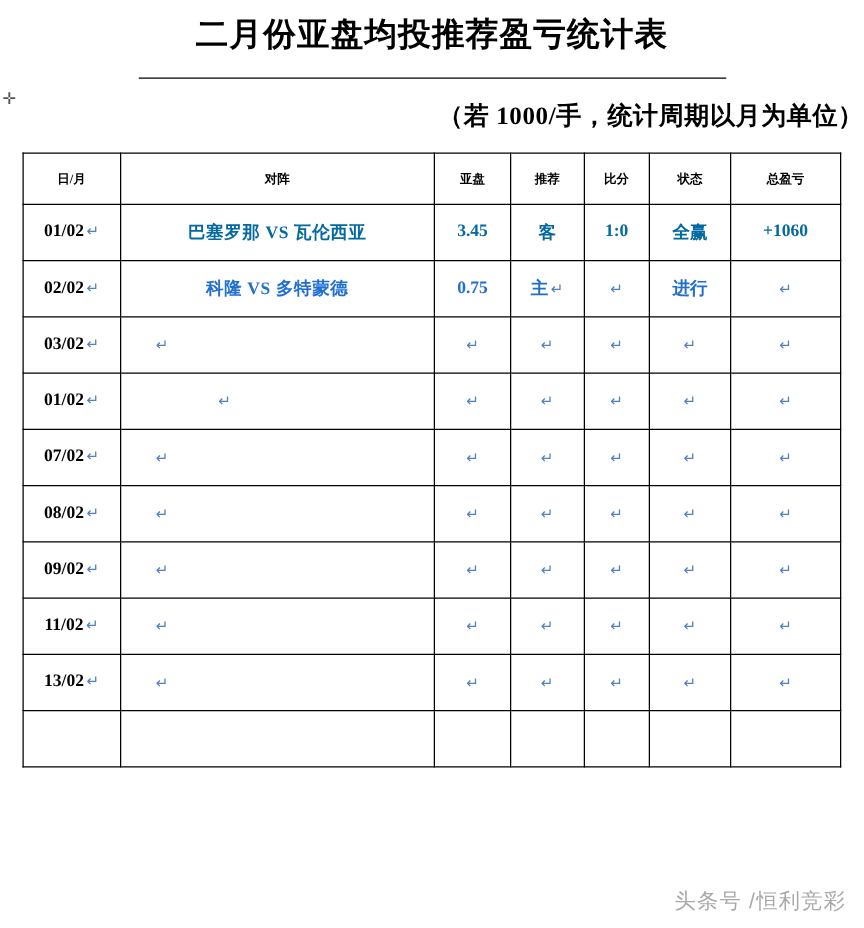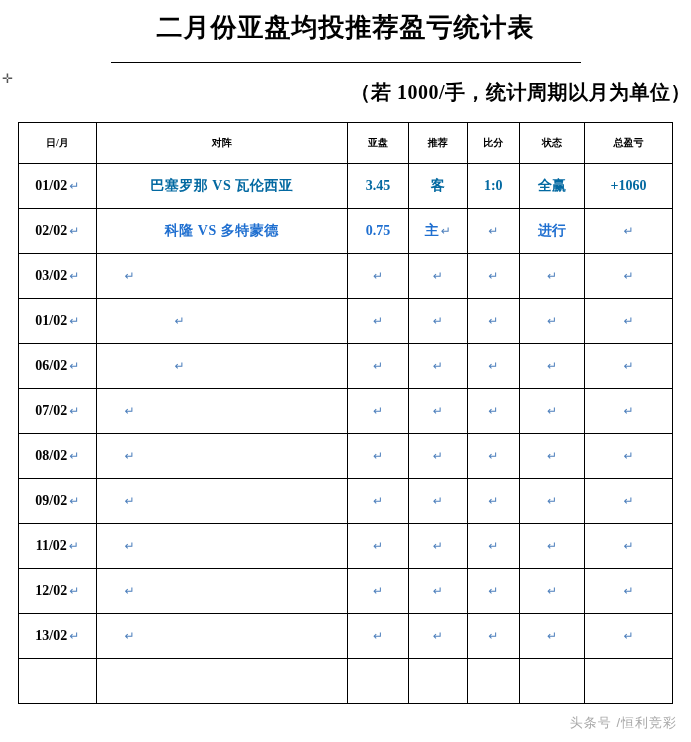--- a/index.html
+++ b/index.html
@@ -124,21 +124,21 @@
     height: 13px;
     font-size: 13px;
     line-height: 13px;
     color: #555;
     font-family: "Liberation Sans", sans-serif;
   }
   .watermark {
     position: absolute;
     right: 14px;
     bottom: 10px;
-    font-size: 13px;
+    font-size: 17px;
     color: #9a9a9a;
     font-family: "Liberation Sans", sans-serif;
     letter-spacing: 1px;
     opacity: 0.85;
   }
   .match-text {
     font-size: 15px;
     letter-spacing: 0.5px;
   }
 </style>
@@ -241,41 +241,20 @@
             <span class="pmark pmark-center">↵</span>
           </td>
         <td>
             <span class="pmark pmark-center">↵</span>
           </td>
         <td>
             <span class="pmark pmark-center">↵</span>
           </td>
       </tr>
 
-      <tr>
-        <td class="cell-date"><span>06/02</span><span class="pmark pmark-inline">↵</span></td>
-        <td>
-            <span class="pmark pmark-left2">↵</span>
-          </td>
-        <td>
-            <span class="pmark pmark-center">↵</span>
-          </td>
-        <td>
-            <span class="pmark pmark-center">↵</span>
-          </td>
-        <td>
-            <span class="pmark pmark-center">↵</span>
-          </td>
-        <td>
-            <span class="pmark pmark-center">↵</span>
-          </td>
-        <td>
-            <span class="pmark pmark-center">↵</span>
-          </td>
-      </tr>
 
       <tr>
         <td class="cell-date"><span>07/02</span><span class="pmark pmark-inline">↵</span></td>
         <td>
             <span class="pmark pmark-left">↵</span>
           </td>
         <td>
             <span class="pmark pmark-center">↵</span>
           </td>
         <td>
@@ -352,41 +331,20 @@
             <span class="pmark pmark-center">↵</span>
           </td>
         <td>
             <span class="pmark pmark-center">↵</span>
           </td>
         <td>
             <span class="pmark pmark-center">↵</span>
           </td>
       </tr>
 
-      <tr>
-        <td class="cell-date"><span>12/02</span><span class="pmark pmark-inline">↵</span></td>
-        <td>
-            <span class="pmark pmark-left">↵</span>
-          </td>
-        <td>
-            <span class="pmark pmark-center">↵</span>
-          </td>
-        <td>
-            <span class="pmark pmark-center">↵</span>
-          </td>
-        <td>
-            <span class="pmark pmark-center">↵</span>
-          </td>
-        <td>
-            <span class="pmark pmark-center">↵</span>
-          </td>
-        <td>
-            <span class="pmark pmark-center">↵</span>
-          </td>
-      </tr>
 
       <tr>
         <td class="cell-date"><span>13/02</span><span class="pmark pmark-inline">↵</span></td>
         <td>
             <span class="pmark pmark-left">↵</span>
           </td>
         <td>
             <span class="pmark pmark-center">↵</span>
           </td>
         <td>

